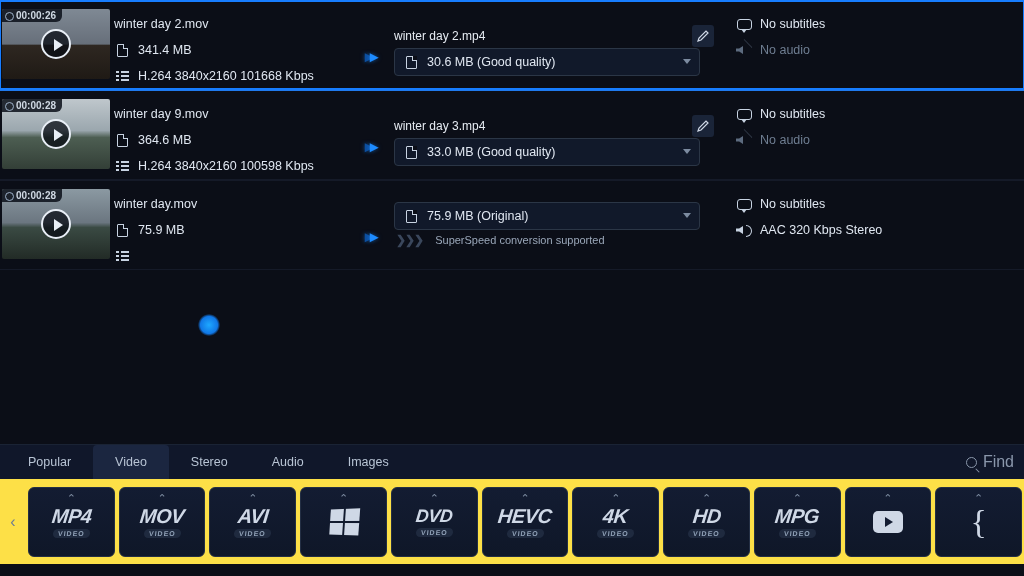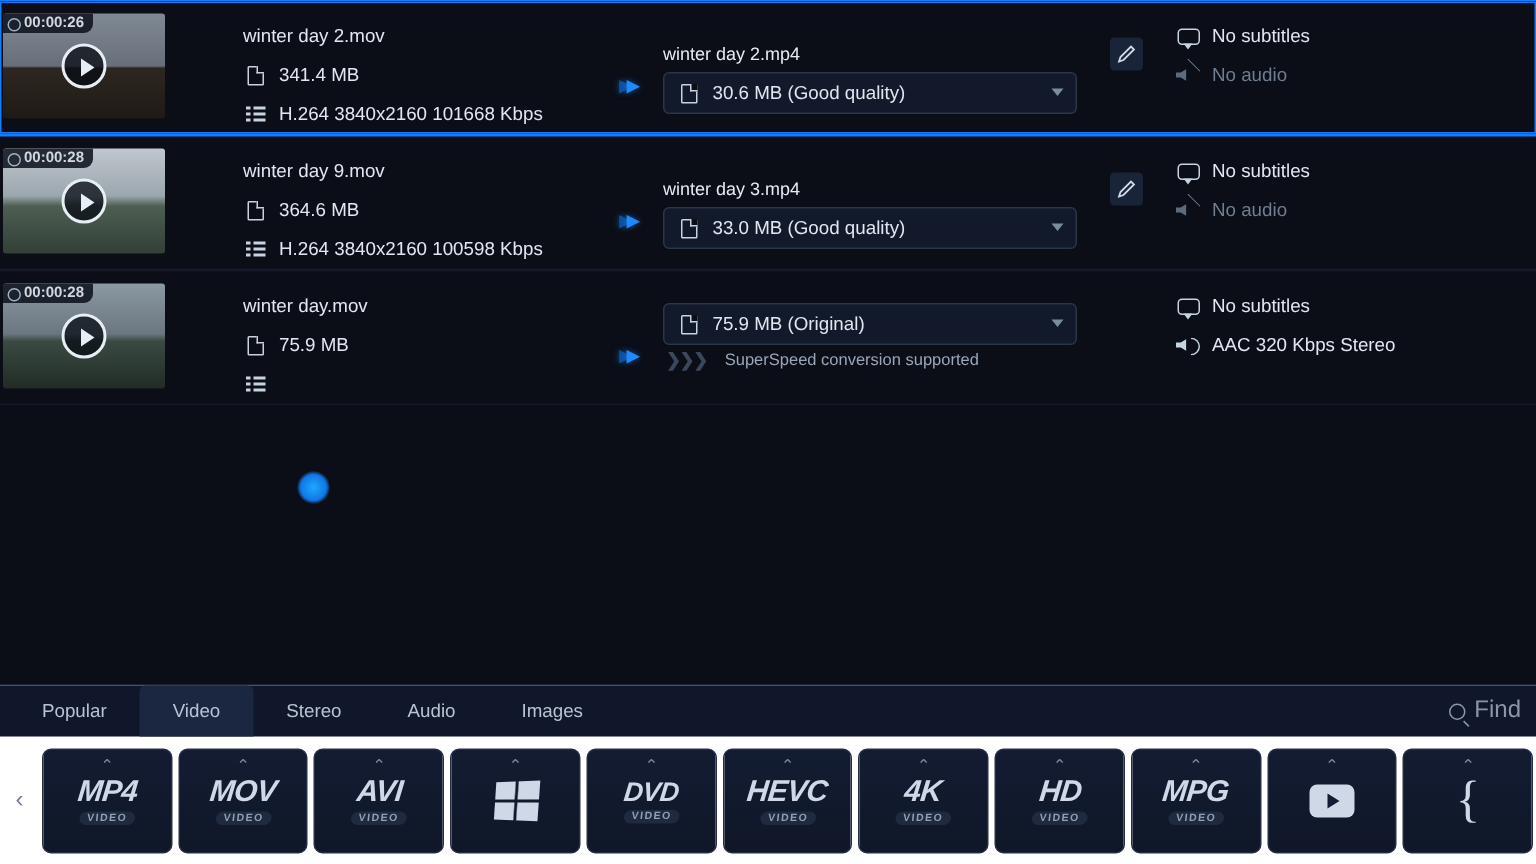--- a/index.html
+++ b/index.html
@@ -8,56 +8,56 @@
   .row { display:flex; align-items:flex-start; height:90px; border-top:1px solid rgba(80,100,140,.15); border-bottom:1px solid rgba(80,100,140,.15); padding:2px 0 4px 0; position:relative;}
   .row.selected { box-shadow: inset 0 0 0 1px #177dff, 0 0 0 1px #177dff; border-top-color:#177dff; border-bottom-color:#177dff;}
   .thumb { width:108px; height:70px; margin:6px 4px 0 2px; position:relative; background:linear-gradient(#5a6a7a,#2a3540); border-radius:2px; overflow:hidden; flex:none;font-weight:bold;}
   .thumb.scene1 { background:linear-gradient(#7f8994 0%, #676f7a 50%, #2e2721 52%, #1f1a15 100%);}
   .thumb.scene2 { background:linear-gradient(#bfc7cc 0%, #9ba7ae 45%, #4d5e52 55%, #333f37 100%);}
   .thumb.scene3 { background:linear-gradient(#8b99a2 0%, #6b7680 48%, #3a4a43 55%, #222b26 100%);}
   .duration { position:absolute; top:0; left:0; background:rgba(10,15,25,.85); color:#cfd8e3; font-size:10px; padding:1px 6px 1px 14px; border-bottom-right-radius:6px; }
   .duration::before { content:""; position:absolute; left:3px; top:3px; width:7px; height:7px; border:1px solid #9db1c9; border-radius:50%;}
   .play { position:absolute; top:50%; left:50%; width:30px; height:30px; margin:-15px 0 0 -15px; border-radius:50%; background:rgba(8,12,20,.75); border:2px solid #e8eef6; }
   .play::after { content:""; position:absolute; left:11px; top:8px; width:0; height:0; border-left:9px solid #e8eef6; border-top:6px solid transparent; border-bottom:6px solid transparent;}
-  .col-src { flex:none; width:232px; padding-top:8px;margin-left:48px; }
+  .col-src { flex:none; width:232px; padding-top:8px; }
   .col-mid { flex:none; width:48px; padding-top:44px; text-align:center;}
   .col-dst { flex:none; width:342px; padding-top:20px; }
   .col-right { flex:1; padding-top:8px; }
   .line { height:26px; display:flex; align-items:center; gap:8px; color:#e0e7f1; font-size:12.5px;}
   .muted { color:#6f7e92; }
   .icon { width:16px; height:16px; flex:none; display:inline-flex; align-items:center; justify-content:center; color:#c8d3e2;}
   .icon.muted { color:#5d6b7f;}
   .doc { width:11px; height:13px; border:1.3px solid currentColor; border-radius:1px; position:relative;}
   .doc::after{content:"";position:absolute;right:-1px;top:-1px;width:4px;height:4px;border-left:1.3px solid currentColor;border-bottom:1.3px solid currentColor;background:#0b0e17;}
   .stream { display:inline-block; width:13px; height:11px; background:
     linear-gradient(currentColor,currentColor) 0 0/3px 2px no-repeat,
     linear-gradient(currentColor,currentColor) 0 4px/3px 2px no-repeat,
     linear-gradient(currentColor,currentColor) 0 8px/3px 2px no-repeat,
     linear-gradient(currentColor,currentColor) 5px 0/8px 2px no-repeat,
     linear-gradient(currentColor,currentColor) 5px 4px/8px 2px no-repeat,
     linear-gradient(currentColor,currentColor) 5px 8px/8px 2px no-repeat;}
   .arrow { color:#1d8bff; font-weight:900; letter-spacing:-3px; font-size:16px; text-shadow:0 0 4px rgba(29,139,255,.5);}
   .arrow .lt { color:#0d4f9f;}
-  .drop { height:28px; border:1px solid #2b3646; border-radius:4px; background:#11192a; display:flex; align-items:center; padding:0 8px; width:276px; gap:8px; position:relative;}
+  .drop { height:28px; border:1px solid #2b3646; border-radius:4px; background:#11192a; display:flex; align-items:center; padding:0 8px; width:306px; gap:8px; position:relative;}
   .drop .caret { position:absolute; right:8px; top:10px; width:0;height:0;border-left:4px solid transparent;border-right:4px solid transparent;border-top:5px solid #7c8ba0;}
   .edit-line { display:flex; align-items:center; height:26px;}
   .edit-line .name { flex:1; }
   .pen { width:22px; height:22px; border-radius:3px; background:#1a2438; display:flex; align-items:center; justify-content:center; margin-right:22px;}
   .pen svg { width:12px; height:12px; }
   .chat { width:15px; height:11px; border:1.5px solid currentColor; border-radius:3px; position:relative;}
   .chat::after{content:"";position:absolute;left:3px;bottom:-4px;width:0;height:0;border-left:3px solid transparent;border-right:3px solid transparent;border-top:4px solid currentColor;}
   .speaker { width:7px; height:8px; background:currentColor; clip-path:polygon(0 30%,45% 30%,100% 0,100% 100%,45% 70%,0 70%); position:relative;}
   .speaker-wrap { position:relative; width:16px; height:12px; display:flex; align-items:center;}
   .speaker-wrap::after{content:"";position:absolute;right:0;top:1px;width:5px;height:10px;border:1.3px solid currentColor;border-left:none;border-radius:0 8px 8px 0;}
   .speaker-wrap.off::after{content:"";position:absolute;right:-2px;top:-1px;width:12px;height:0;border:none;border-top:1.3px solid currentColor;transform:rotate(45deg);}
   .chevrons { color:#3a475c; letter-spacing:-1px; font-size:12px; margin-right:6px; font-weight:bold;}
   .note { font-size:11px; color:#9aa7b9; display:flex; align-items:center; gap:6px; margin-top:4px; margin-left:2px;}
   .cursor-dot { position:absolute; left:198px; top:314px; width:22px; height:22px; border-radius:50%; background:radial-gradient(circle,#1ea8ff 0%, #1077e6 55%, rgba(16,119,230,0) 72%); }
   
-  .panel { position:absolute; left:0; bottom:0; width:1024px; height:120px; background:#ffffff; border-top:1px solid #1a2334;}
+  .panel { position:absolute; left:0; bottom:12px; width:1024px; height:120px; background:#fde047; border-top:1px solid #1a2334;}
   .tabs { display:flex; align-items:center; height:34px; padding:0 6px; background:#10172a;}
   .tab { padding:0 22px; height:34px; line-height:34px; font-size:12.5px; color:#b8c4d4; cursor:pointer; border-radius:4px 4px 0 0;}
   .tab.active { background:#1b2640; }
   .tabs .spacer { flex:1;}
   .find { color:#8a97ab; font-size:16px; display:flex; align-items:center; gap:6px; padding-right:4px;}
   .find .mag { width:11px;height:11px;border:1.5px solid currentColor;border-radius:50%;position:relative;}
   .find .mag::after{content:"";position:absolute;right:-4px;bottom:-4px;width:5px;height:0;border-top:1.5px solid currentColor;transform:rotate(45deg);}
   .formats { display:flex; align-items:center; height:86px; padding:0 2px; gap:4px;}
   .scroll-btn { width:22px; height:70px; display:flex; align-items:center; justify-content:center; color:#6f7e92; font-size:16px; cursor:pointer;}
   .card { flex:1; height:70px; border:1px solid #242f44; border-radius:6px; background:linear-gradient(#131c32,#0f1728); position:relative; display:flex; flex-direction:column; align-items:center; justify-content:center; cursor:pointer;}

